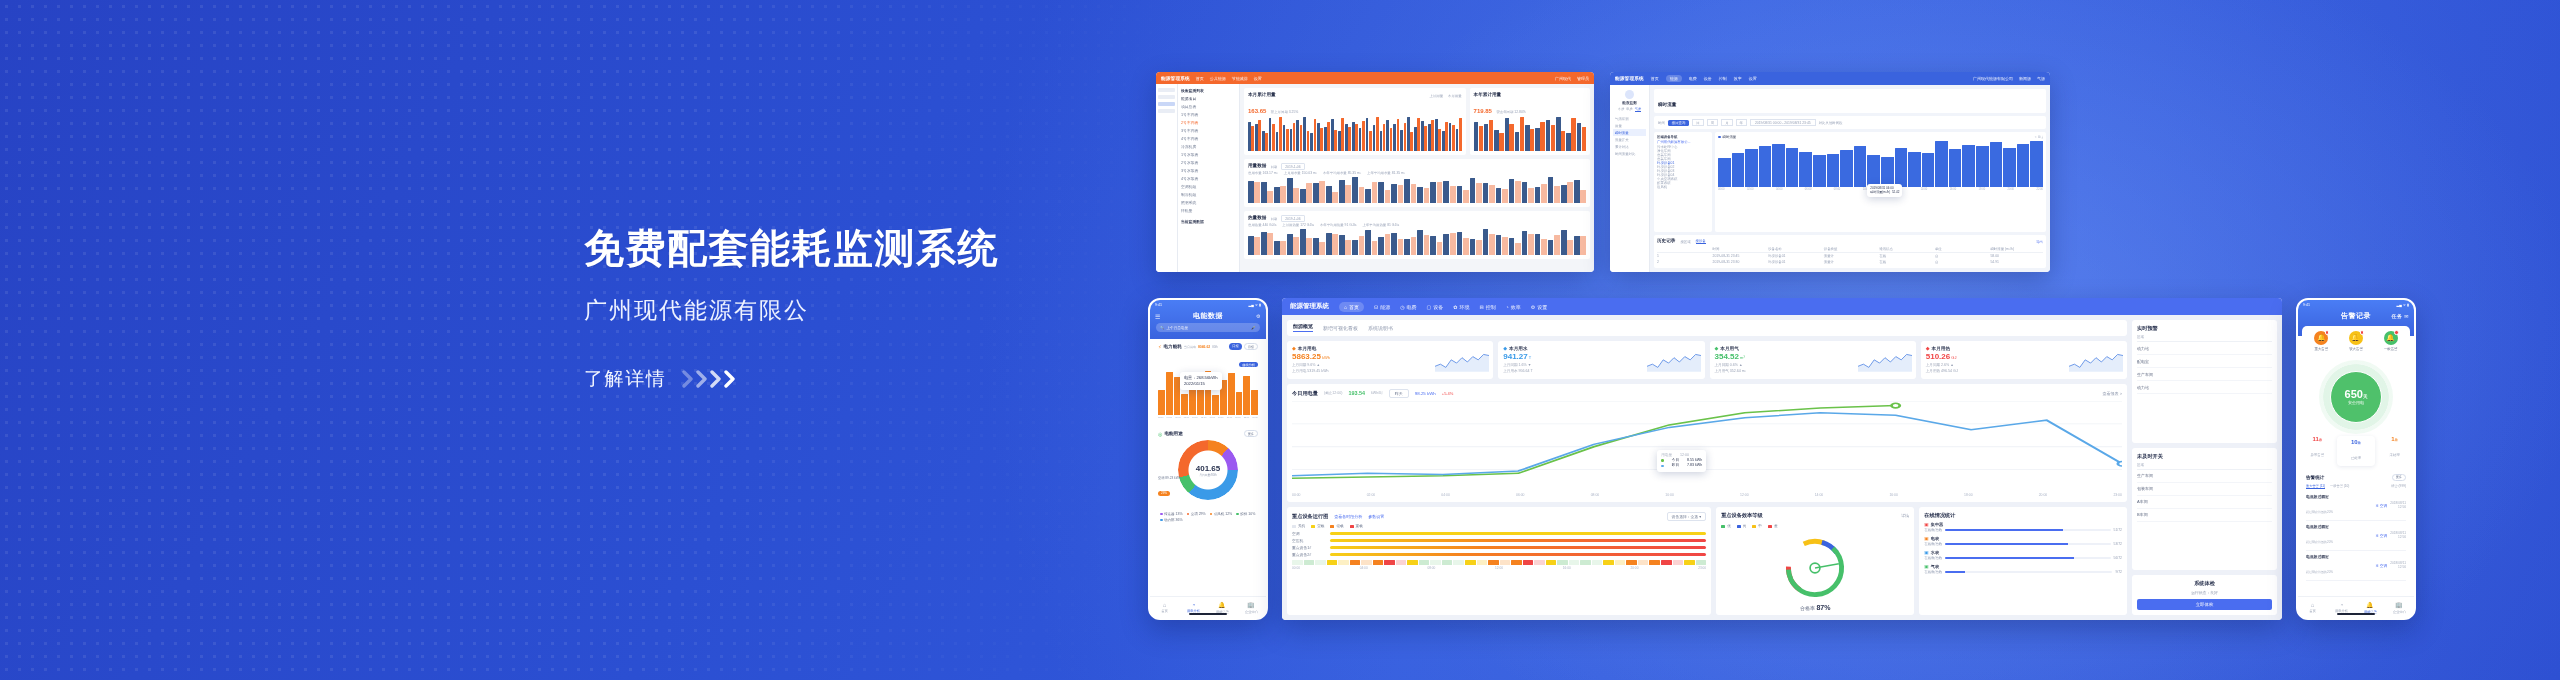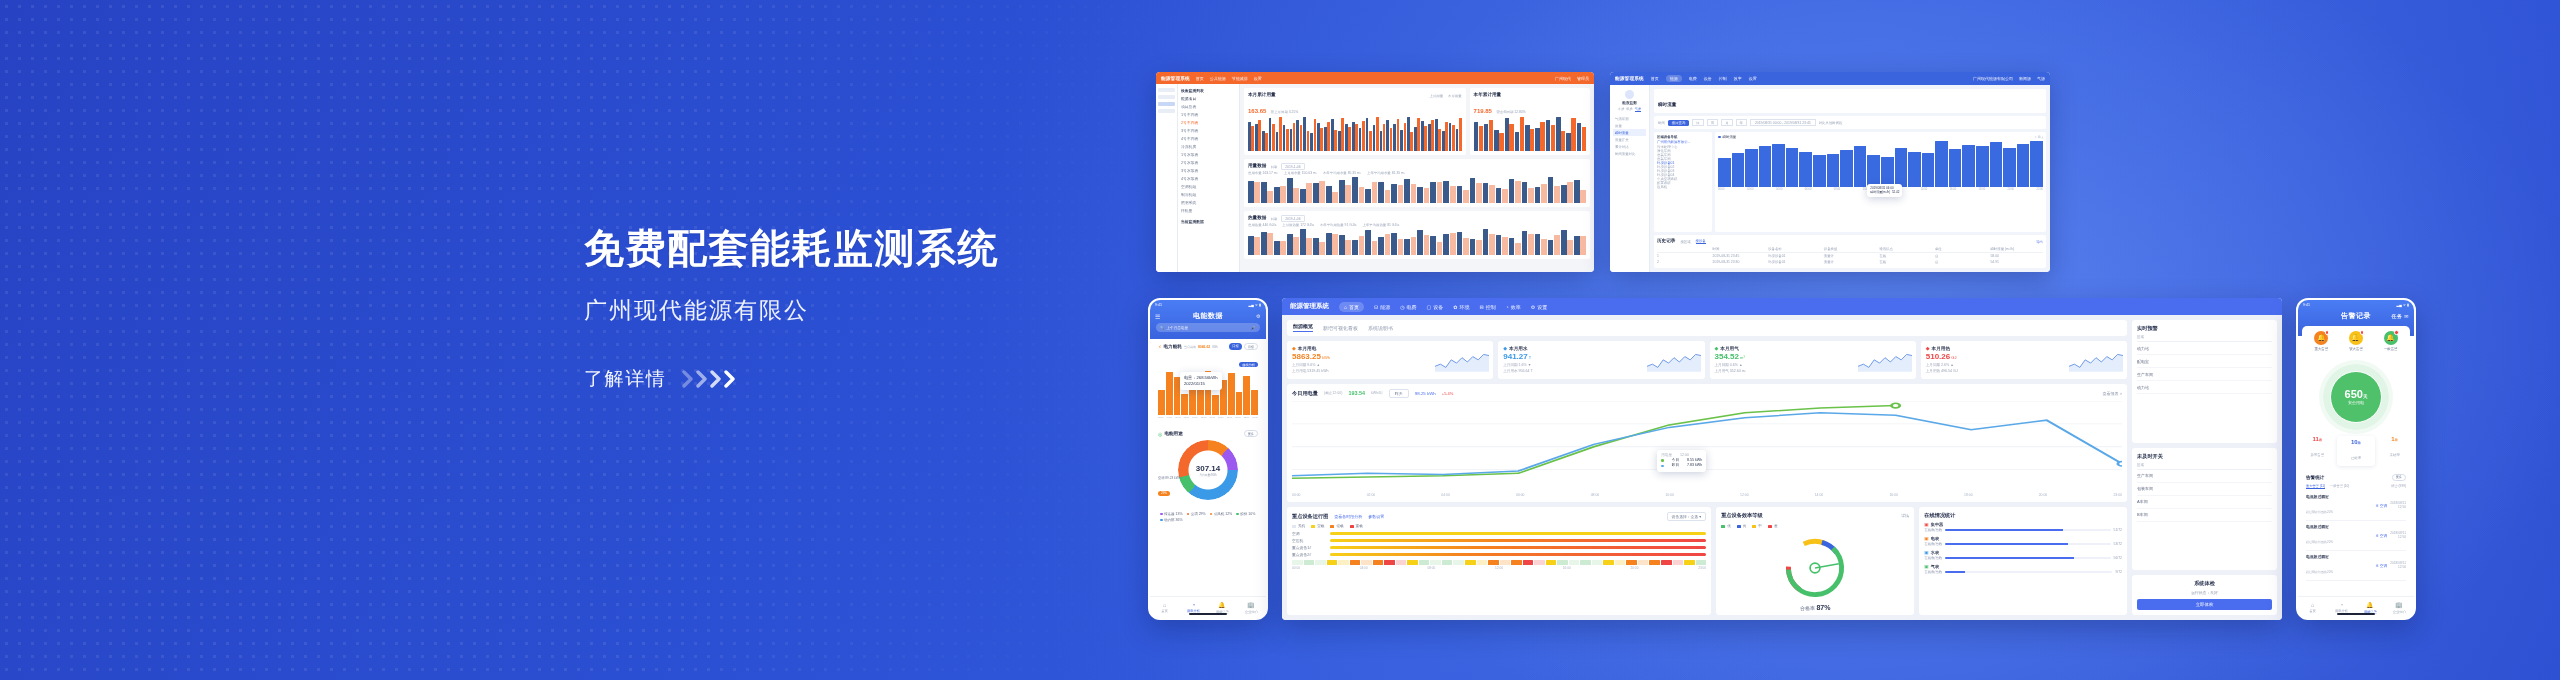--- a/index.html
+++ b/index.html
@@ -1019,21 +1019,21 @@
 
       <div class="pcard">
         <div class="pc-h">
           <span style="color:#46c06a;font-size:5px">◎</span>
           <span class="pc-t">电能用途</span>
           <span style="margin-left:auto" class="pill gh">更多</span>
         </div>
         <div class="donutwrap">
           <div class="donut"></div>
           <div class="donut-c">
-            <span class="donut-v">307.14</span>
+            <span class="donut-v">401.65</span>
             <span class="donut-l">月总电量/kWh</span>
           </div>
         </div>
         <div style="position:relative;margin-top:-26px;width:42px">
           <div style="font-size:3.2px;color:#6d7890">空调 89.23 kWh</div>
           <div style="display:inline-block;font-size:3px;color:#fff;background:#f5821f;padding:.5px 3px;border-radius:4px;margin-top:1px">29%</div>
         </div>
         <div class="legend" id="pLegend" style="margin-top:14px">
             <div>
               <span class="dot" style="background: rgb(155, 89, 240);"></span>

